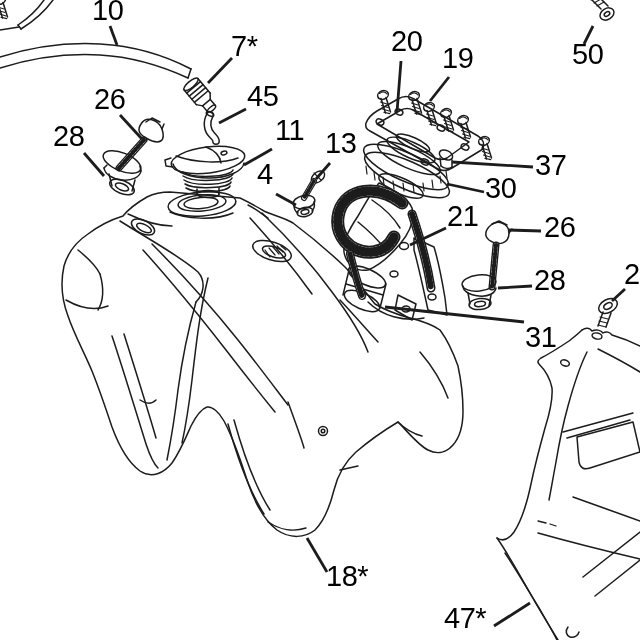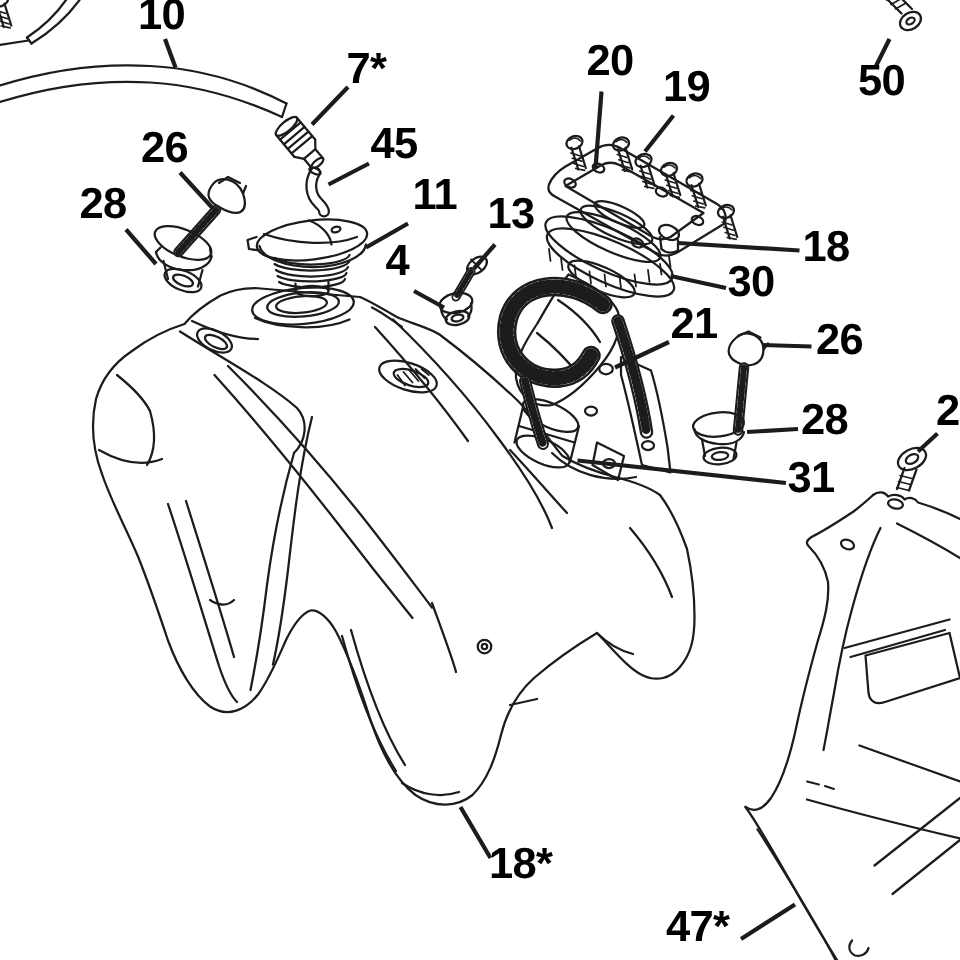--- a/index.html
+++ b/index.html
@@ -1,18 +1,18 @@
 <!DOCTYPE html>
 <html><head>
 <meta charset="utf-8">
 <style>
   html,body{margin:0;padding:0;}
   body{width:640px;height:640px;overflow:hidden;background:#fff;position:relative;
        font-family:"Liberation Sans",sans-serif;}
-  #stage{position:absolute;left:0;top:0;width:640px;height:640px;font-weight:bold;}
+  #stage{position:absolute;left:0;top:0;width:640px;height:640px;}
   svg{position:absolute;left:0;top:0;}
   .callout{position:absolute;font-size:29px;line-height:1;color:#000;
            letter-spacing:-0.5px;white-space:nowrap;user-select:none;}
 </style>
 </head>
 <body>
 
 <div id="stage">
 
 <svg width="640" height="640" viewBox="0 0 640 640">
@@ -317,23 +317,23 @@
 <span class="callout" style="left:231px;top:32px">7*</span>
 <span class="callout" style="left:247px;top:82px">45</span>
 <span class="callout" style="left:94px;top:85px">26</span>
 <span class="callout" style="left:53px;top:122px">28</span>
 <span class="callout" style="left:275px;top:116px">11</span>
 <span class="callout" style="left:325px;top:129px">13</span>
 <span class="callout" style="left:257px;top:160px">4</span>
 <span class="callout" style="left:391px;top:27px">20</span>
 <span class="callout" style="left:442px;top:44px">19</span>
 <span class="callout" style="left:572px;top:40px">50</span>
-<span class="callout" style="left:535px;top:151px">18</span>
+<span class="callout" style="left:535px;top:151px">37</span>
 <span class="callout" style="left:485px;top:174px">30</span>
 <span class="callout" style="left:447px;top:202px">21</span>
 <span class="callout" style="left:544px;top:213px">26</span>
 <span class="callout" style="left:534px;top:266px">28</span>
-<span class="callout" style="left:525px;top:305px">31</span>
+<span class="callout" style="left:525px;top:323px">31</span>
 <span class="callout" style="left:624px;top:260px">2</span>
 <span class="callout" style="left:326px;top:562px">18*</span>
 <span class="callout" style="left:444px;top:604px">47*</span>
 
 </div>
 
 </body></html>

